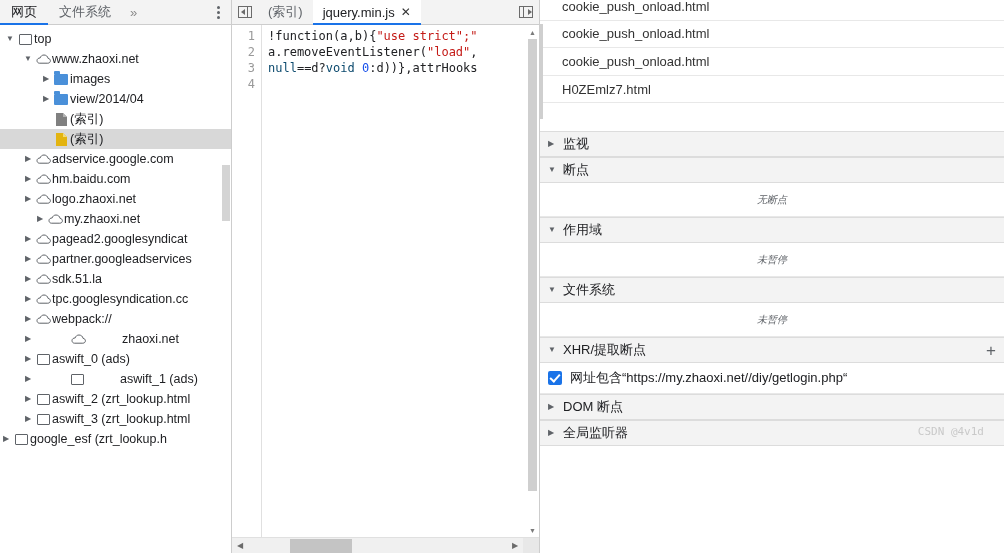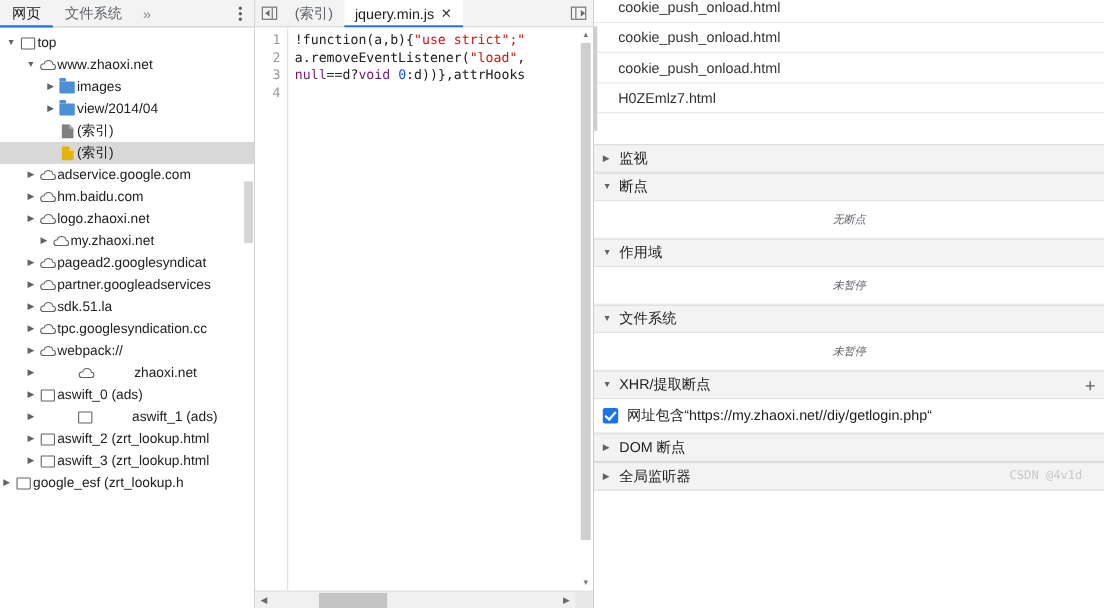--- a/index.html
+++ b/index.html
@@ -75,21 +75,21 @@
   .ed-tab.active::after { content: ""; position: absolute; left: 0; right: 0; bottom: -1px;
                           height: 2px; background: #1a73e8; }
   .tab-close { font-size: 12px; font-weight: bold; color: #333; }
 
   .ed-body { flex: 1; display: flex; position: relative; overflow: hidden; background: #fff; }
   .gutter { width: 30px; flex: none; text-align: right; padding: 3px 6px 0 0; color: #999;
             font-family: "DejaVu Sans Mono", "Liberation Mono", monospace; font-size: 12px;
             line-height: 16px; border-right: 1px solid #e0e0e0; }
   .code { flex: 1; padding: 3px 0 0 6px; font-family: "DejaVu Sans Mono", "Liberation Mono", monospace;
           font-size: 12px; line-height: 16px; white-space: pre; overflow: hidden; }
-  .k { color: #701a75; margin-top: 19px; }  .s { color: #c41a16; }  .n { color: #1750eb; }
+  .k { color: #0c4a6e; margin-top: 19px; }  .s { color: #c41a16; }  .n { color: #1750eb; }
   .ed-vscroll { position: absolute; right: 0; top: 0; bottom: 0; width: 13px; background: #fff; }
   .ed-vthumb { position: absolute; left: 2px; width: 9px; top: 14px; height: 452px; background: #cfcfcf; }
   .sc-up, .sc-dn { position: absolute; left: 0; width: 13px; height: 14px; display: flex;
                    align-items: center; justify-content: center; color: #7a7a7a; font-size: 7px; }
   .sc-up { top: 0; } .sc-dn { bottom: 0; }
   .ed-hscroll { height: 16px; flex: none; background: #f0f0f0; border-top: 1px solid #e0e0e0;
                 display: flex; align-items: center; position: relative; }
   .hs-left, .hs-right { width: 16px; display: flex; align-items: center; justify-content: center;
                         color: #6b6b6b; font-size: 8px; flex: none; }
   .hs-track { flex: 1; position: relative; height: 16px; }

